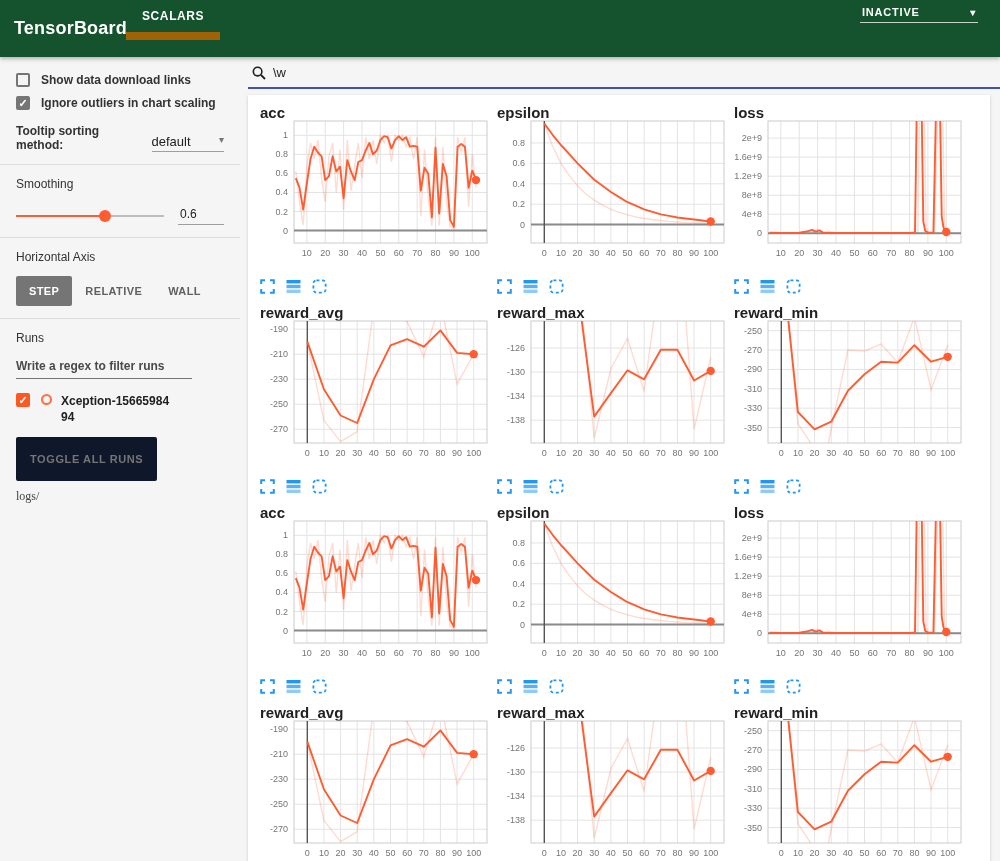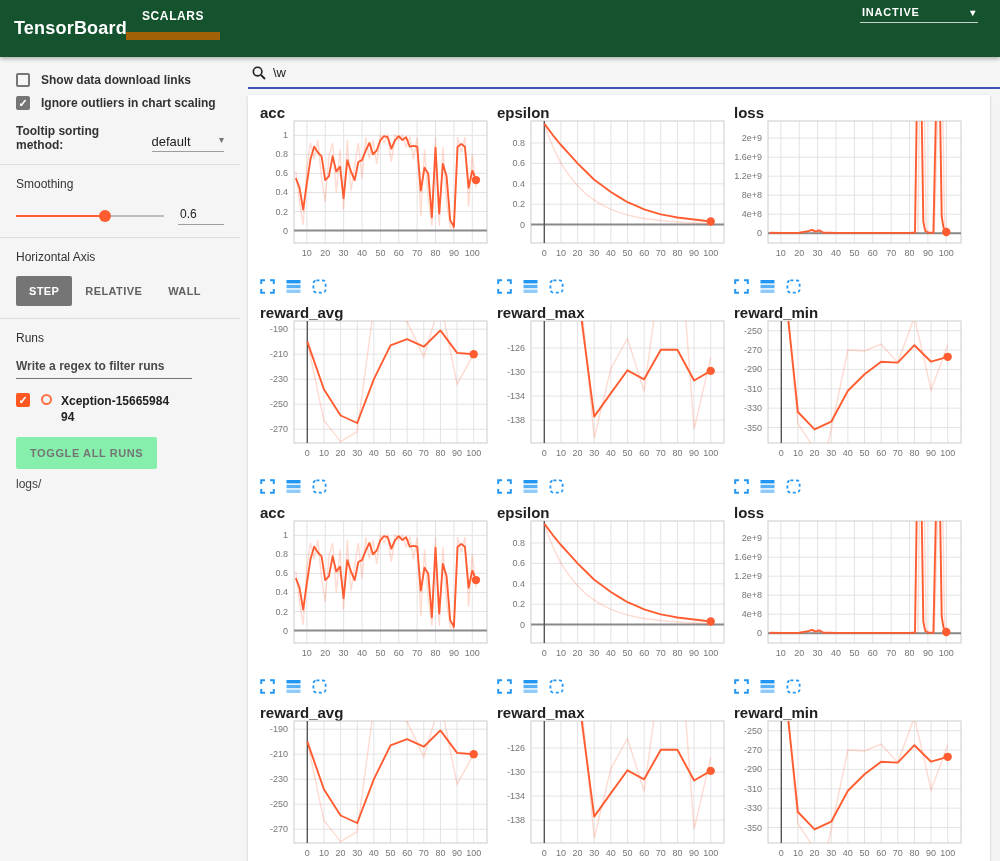--- a/index.html
+++ b/index.html
@@ -46,24 +46,24 @@
   .axis-btn { font-size:11px; font-weight:bold; letter-spacing:0.4px; color:#616161; padding:9px 13px;
               border-radius:2px; cursor:pointer; }
   .axis-btn.active { background:#757575; color:#fff; }
   .regex-input { border:none; background:transparent; outline:none; width:176px; font-size:12px; font-weight:bold;
                  color:#4a4a4a; border-bottom:1px solid #757575; padding:2px 0 5px 0;
                  font-family:"Liberation Sans",sans-serif; margin-bottom:14px; }
   .run-row { display:flex; align-items:flex-start; }
   .run-swatch { width:11px; height:11px; border:2px solid #ff7043; border-radius:50%; margin-right:9px;
                 margin-top:1px; flex-shrink:0; cursor:pointer; }
   .run-name { font-weight:bold; color:#212121; width:112px; word-break:break-all; line-height:1.35; }
-  .toggle-btn { margin:12px 0 8px 0; background:#86efac; color:#757575; border:none; font-size:11px;
-                font-weight:bold; letter-spacing:0.6px; padding:10px 14px; border-radius:2px; cursor:pointer;
+  .toggle-btn { margin:12px 0 8px 0; background:#0f172a; color:#757575; border:none; font-size:11px;
+                font-weight:bold; letter-spacing:0.6px; padding:16px 14px; border-radius:2px; cursor:pointer;
                 font-family:"Liberation Sans",sans-serif; }
-  .logs-path { color:#424242; font-size:12px; }
+  .logs-path { color:#424242; font-size:12px;font-family:Liberation Serif, serif; }
 
   
   .search-row { margin:8px 0 0 8px; display:flex; align-items:center; padding:0 0 7px 4px;
                 border-bottom:2px solid #3f51b5; }
   .search-row .q { font-size:13px; color:#212121; margin-left:7px; }
   .card { position:absolute; left:8px; right:10px; top:38px; background:#fff;
           box-shadow:0 1px 3px rgba(0,0,0,0.18); }
   .card-header { padding:9px 14px; color:#9e9e9e; font-size:13px; border-bottom:1px solid #e8e8e8; }
   .charts { padding:6px 8px 0 8px; display:flex; flex-wrap:wrap; }
   .chart-cell { width:233px; margin:0 2px 4px 2px; }

